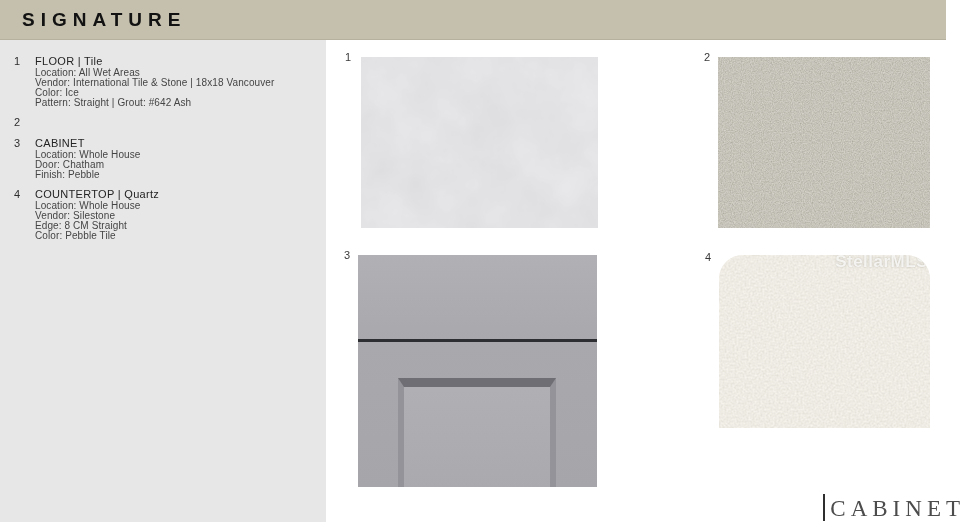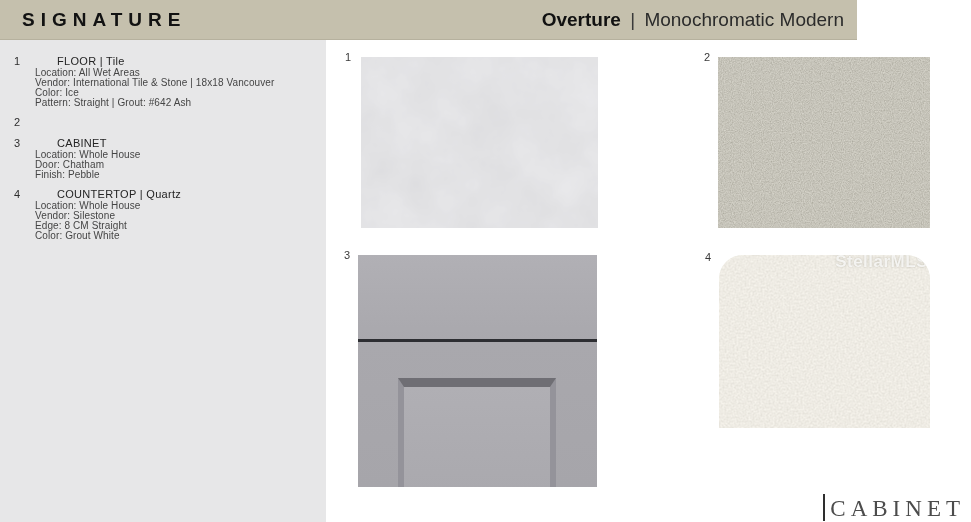--- a/index.html
+++ b/index.html
@@ -4,40 +4,40 @@
 <style>
   * { margin:0; padding:0; box-sizing:border-box; }
   html,body { width:971px; height:522px; }
   body {
     font-family:"Liberation Sans", sans-serif;
     background:#ffffff;
     position:relative;
     overflow:hidden;
   }
   .header {
-    position:absolute; left:0; top:0; width:857px; height:40px;
+    position:absolute; left:0; top:0; width:946px; height:40px;
     background:#c5c0ad;
     display:flex; align-items:center; justify-content:space-between;
     padding:0 13px 0 22px;
     border-bottom:1px solid #b6b19e;
   }
   .brand { font-size:19px; font-weight:bold; letter-spacing:6px; color:#121212; }
   .collection { font-size:19px; color:#242424; white-space:nowrap; }
   .collection .name { font-weight:bold; color:#111; }
   .collection .sep { color:#3a3a3a; padding:0 4px; }
   .collection .theme { color:#2b2b2b; }
 
   .sidebar {
     position:absolute; left:0; top:40px; width:326px; height:482px;
     background:#e7e7e8;
     padding:15px 8px 0 14px;
   }
   .spec-item { display:flex; margin-bottom:8px; }
   .spec-num { width:21px; flex:0 0 21px; font-size:11px; line-height:13px; color:#2e2e2e; }
-  .spec-title { font-size:11px; line-height:13px; color:#242424; letter-spacing:0.3px;margin-left:22px; }
+  .spec-title { font-size:11px; line-height:13px; color:#242424; letter-spacing:0.3px; }
   .spec-detail { font-size:10px; line-height:10px; color:#454545; letter-spacing:0.1px; }
 
   .main { position:absolute; left:326px; top:40px; width:645px; height:482px; background:#fff; }
 
   .sample-label { position:absolute; font-size:11px; color:#3a3a3a; line-height:11px; }
   .swatch { position:absolute; overflow:hidden; }
   .swatch svg { display:block; }
 
   
   .cab { background:#a8a7ac; }
@@ -65,25 +65,20 @@
   .canvas-text {
     font-family:"Liberation Serif", serif;
     font-size:23px; line-height:24px; letter-spacing:5px; color:#4c4c4c;
   }
 </style>
 </head>
 <body>
 
 <div class="header">
   <div class="brand">SIGNATURE</div>
-  <div class="collection">
-    <span class="name">Overture</span>
-    <span class="sep">|</span>
-    <span class="theme">Monochromatic Modern</span>
-  </div>
 </div>
 
 <div class="sidebar">
 
   <div class="spec-item">
     <div class="spec-num">1</div>
     <div>
       <div class="spec-title">FLOOR | Tile</div>
       <div class="spec-detail">Location: All Wet Areas</div>
       <div class="spec-detail">Vendor: International Tile &amp; Stone | 18x18 Vancouver</div>
@@ -106,21 +101,21 @@
     </div>
   </div>
 
   <div class="spec-item">
     <div class="spec-num">4</div>
     <div>
       <div class="spec-title">COUNTERTOP | Quartz</div>
       <div class="spec-detail">Location: Whole House</div>
       <div class="spec-detail">Vendor: Silestone</div>
       <div class="spec-detail">Edge: 8 CM Straight</div>
-      <div class="spec-detail">Color: Grout White</div>
+      <div class="spec-detail">Color: Pebble Tile</div>
     </div>
   </div>
 
 </div>
 
 <div class="main"></div>
 
 <div class="sample-label" style="left:345px; top:52px;">1</div>
 <div class="swatch" style="left:361px; top:57px; width:237px; height:171px;">
   <svg width="237" height="171" xmlns="http://www.w3.org/2000/svg">

